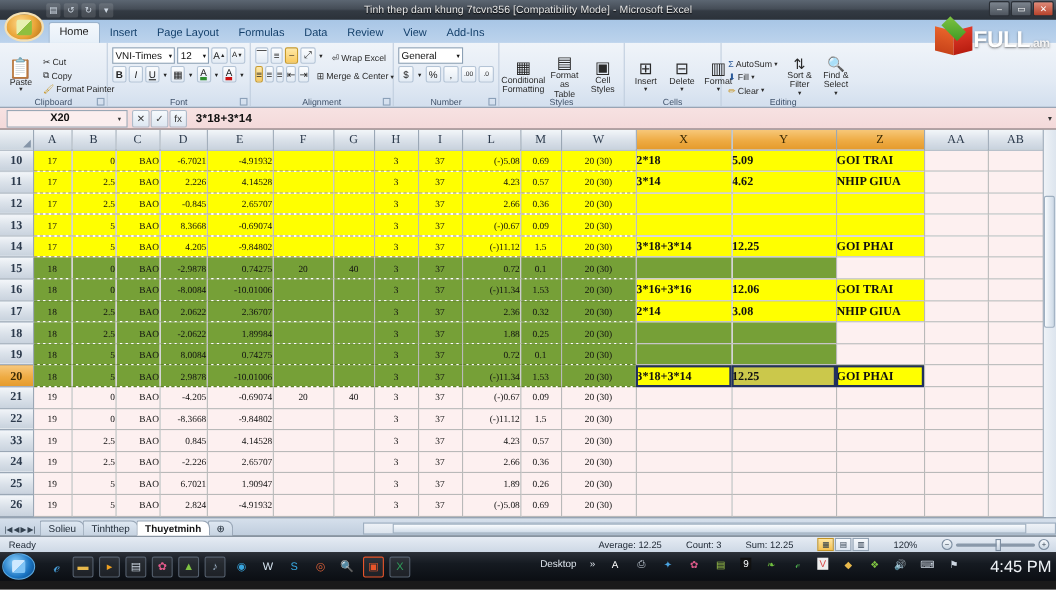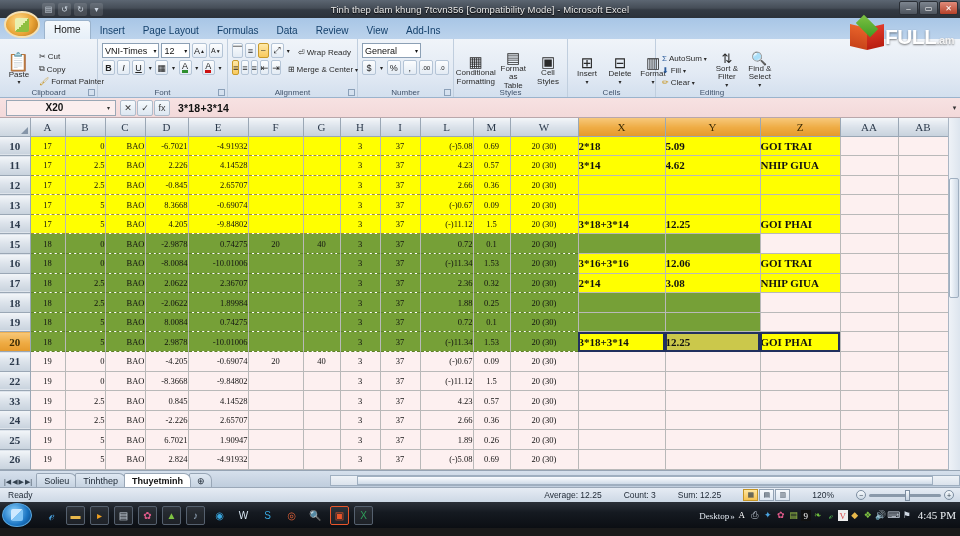--- a/index.html
+++ b/index.html
@@ -275,24 +275,24 @@
   }
   .start i { width:12px;height:12px;display:block;
     background: linear-gradient(135deg,#cfe9ff 0 50%,#7fc3f5 50% 100%); border-radius:2px;}
   .tb-apps { display: flex; align-items: center; gap: 5px; margin-left: 10px; }
   .tb-ico {
     width: 19px; height: 19px; border-radius: 2px;
     display: flex; align-items: center; justify-content: center;
     font-size: 10px; color: #fff;
   }
   .tb-ico.framed { border: 1px solid #55606e; background: rgba(255,255,255,.07); }
-  .tray { margin-left: auto; display: flex; align-items: flex-end; gap: 1px; padding-right: 4px; font-family: Liberation Serif, serif; }
+  .tray { margin-left: auto; display: flex; align-items: flex-start; gap: 12px; padding-right: 4px; }
   .tray-txt { font-size: 9px; color: #dfe6ee; }
   .tray-ico { width: 12px; height: 12px; display:flex;align-items:center;justify-content:center;font-size:9px; }
-  .clock { font-size: 11px; color: #f0f4f8; padding-left: 4px; }
+  .clock { font-size: 15px; color: #f0f4f8; padding-left: 4px; margin-left: 11px; }
 
   
   .watermark {
     position: absolute; right: 6px; top: 20px; z-index: 20;
     display: flex; align-items: center; gap: 1px; pointer-events: none;
   }
   .wm-cube {
     width: 34px; height: 32px; position: relative;
   }
   .wm-cube .f1 { position:absolute; left:0; top:6px; width:17px;height:22px;
@@ -418,21 +418,21 @@
     <div class="group" style="width:130px">
       <div class="group-body" style="flex-direction:column;gap:2px;padding-top:2px">
         <div class="fontrow">
           <div class="fbtn">⎺</div>
           <div class="fbtn">≡</div>
           <div class="fbtn on">⎯</div>
           <div class="fbtn" style="width:18px">⤢</div>
           <div class="fbtn plain" style="width:7px;font-size:6px">▾</div>
           <div class="btn-sm" style="margin-left:3px">
             <span>⏎</span>
-            <span>Wrap Ready</span>
+            <span>Wrap Excel</span>
           </div>
         </div>
         <div class="fontrow">
           <div class="fbtn on">≡</div>
           <div class="fbtn">≡</div>
           <div class="fbtn">≡</div>
           <div class="fbtn">⇤</div>
           <div class="fbtn">⇥</div>
           <div class="btn-sm" style="margin-left:3px">
             <span>⊞</span>

